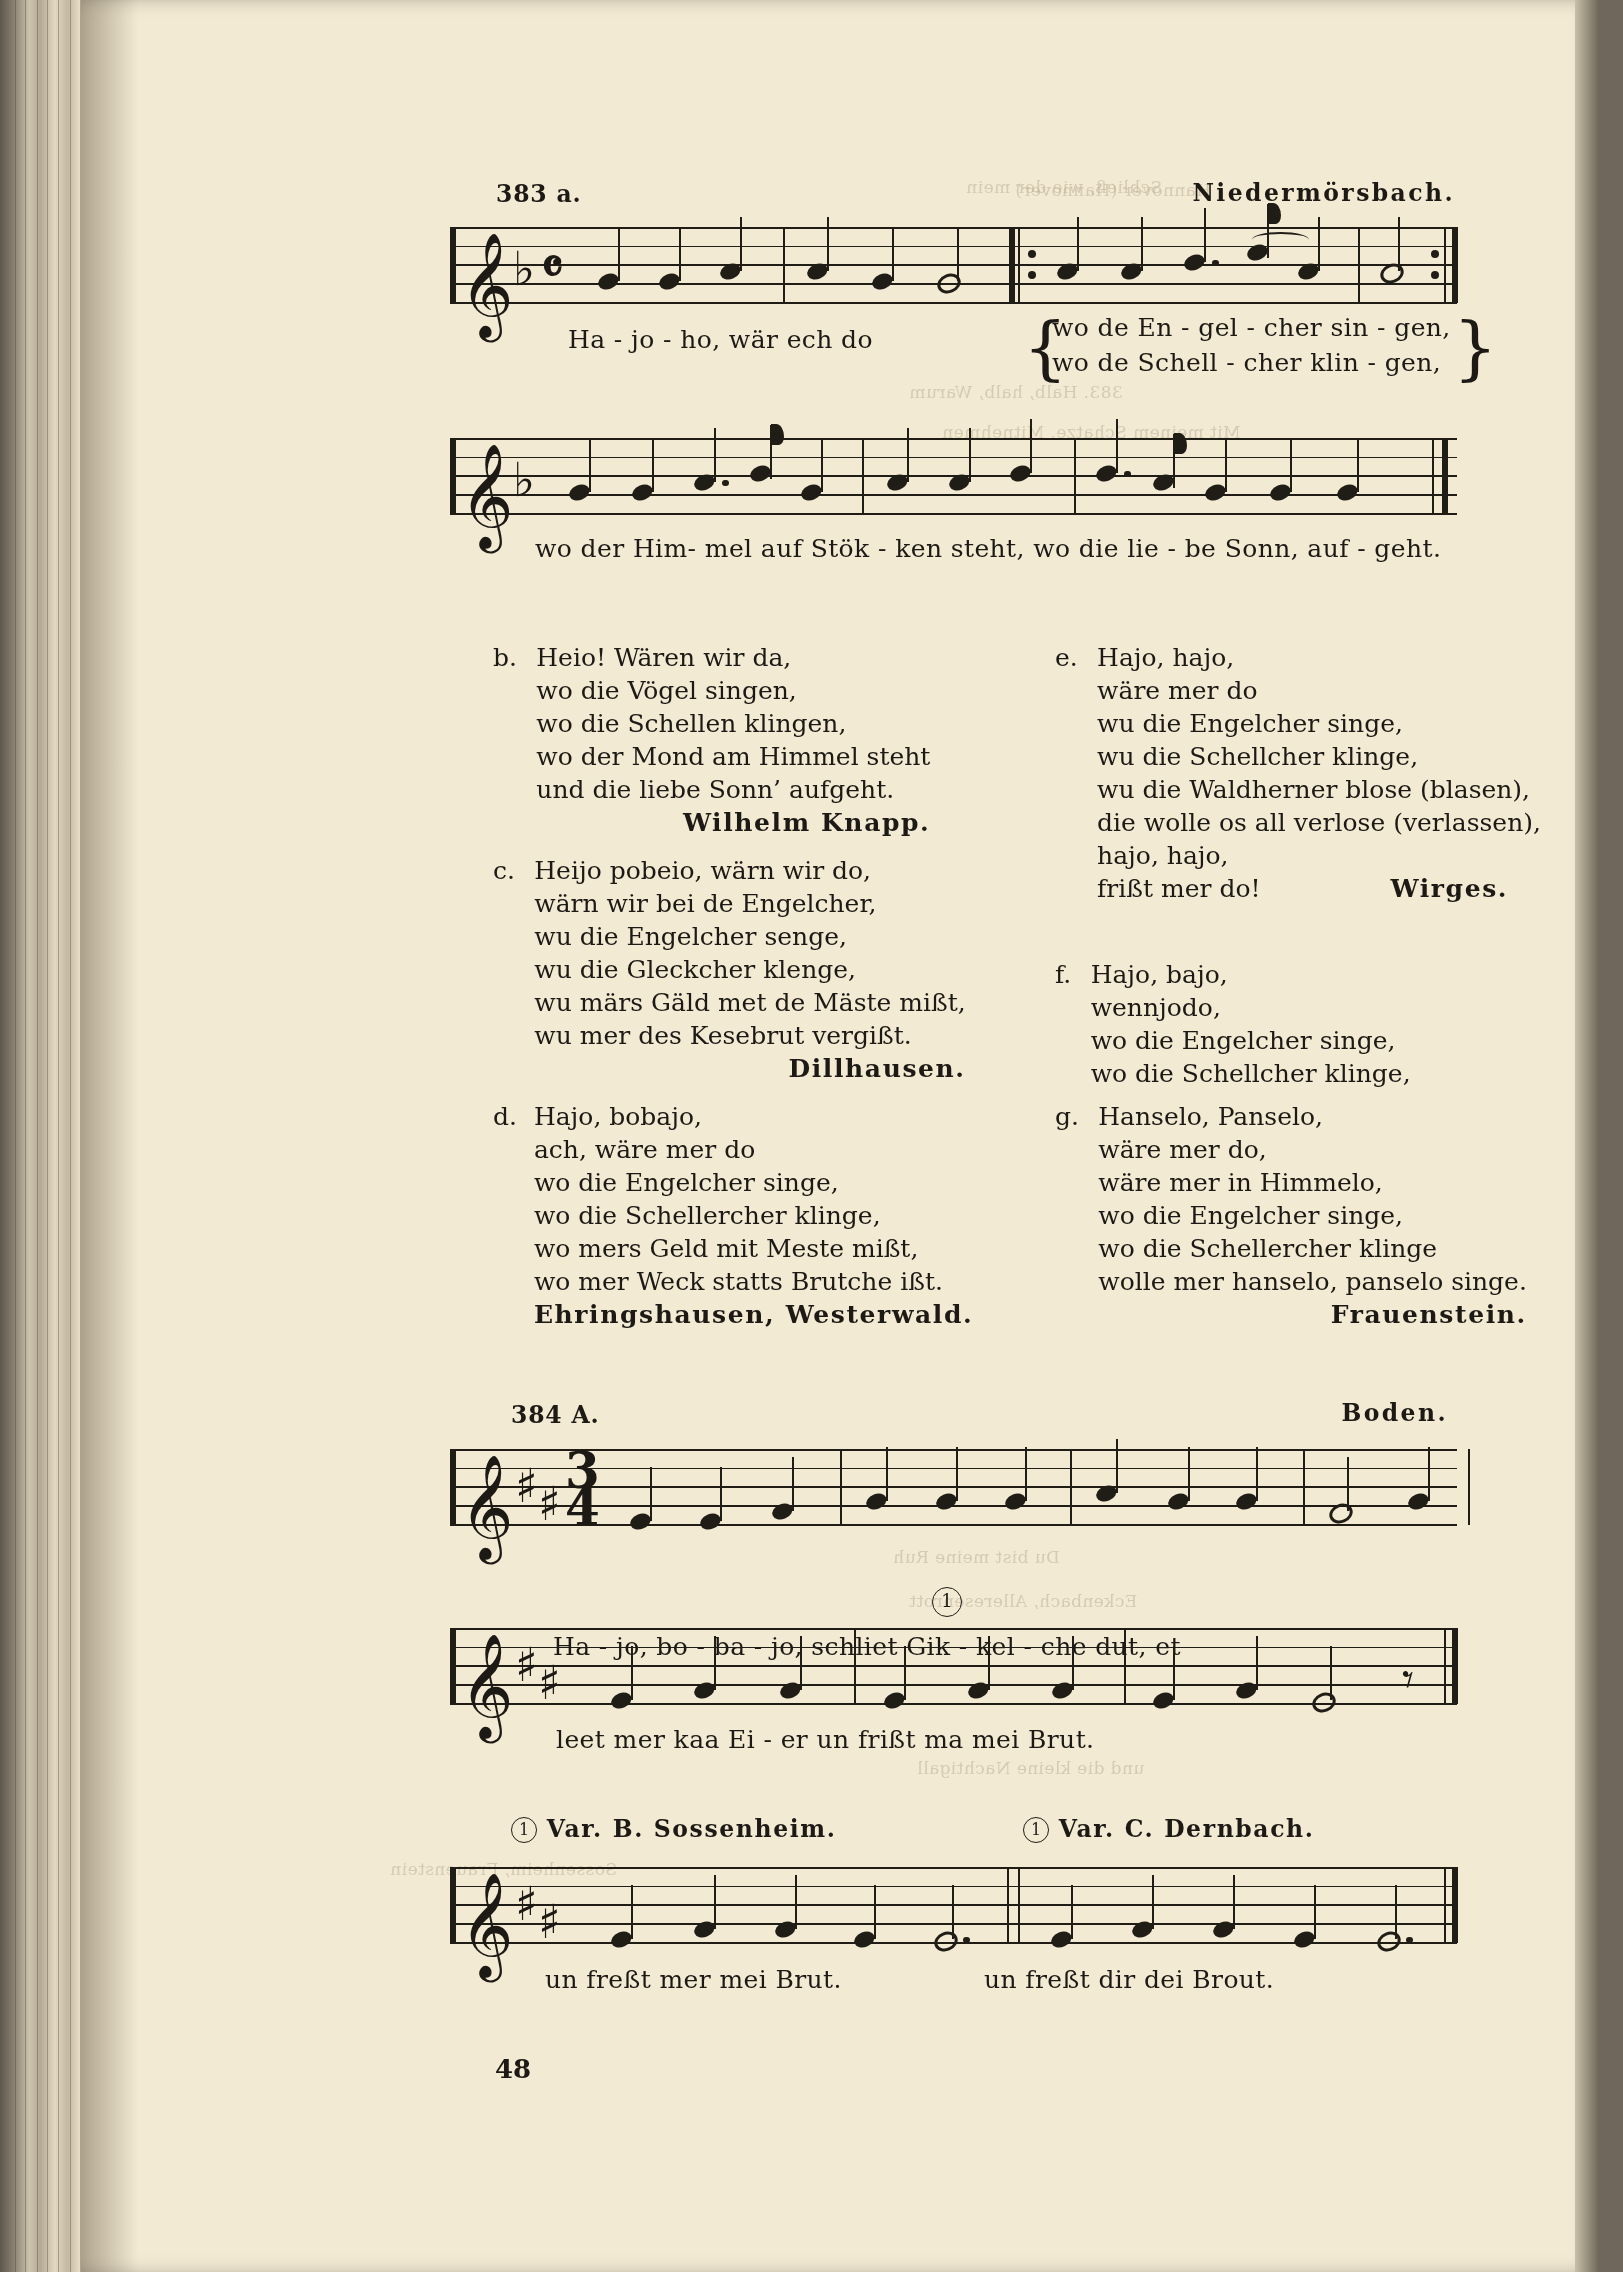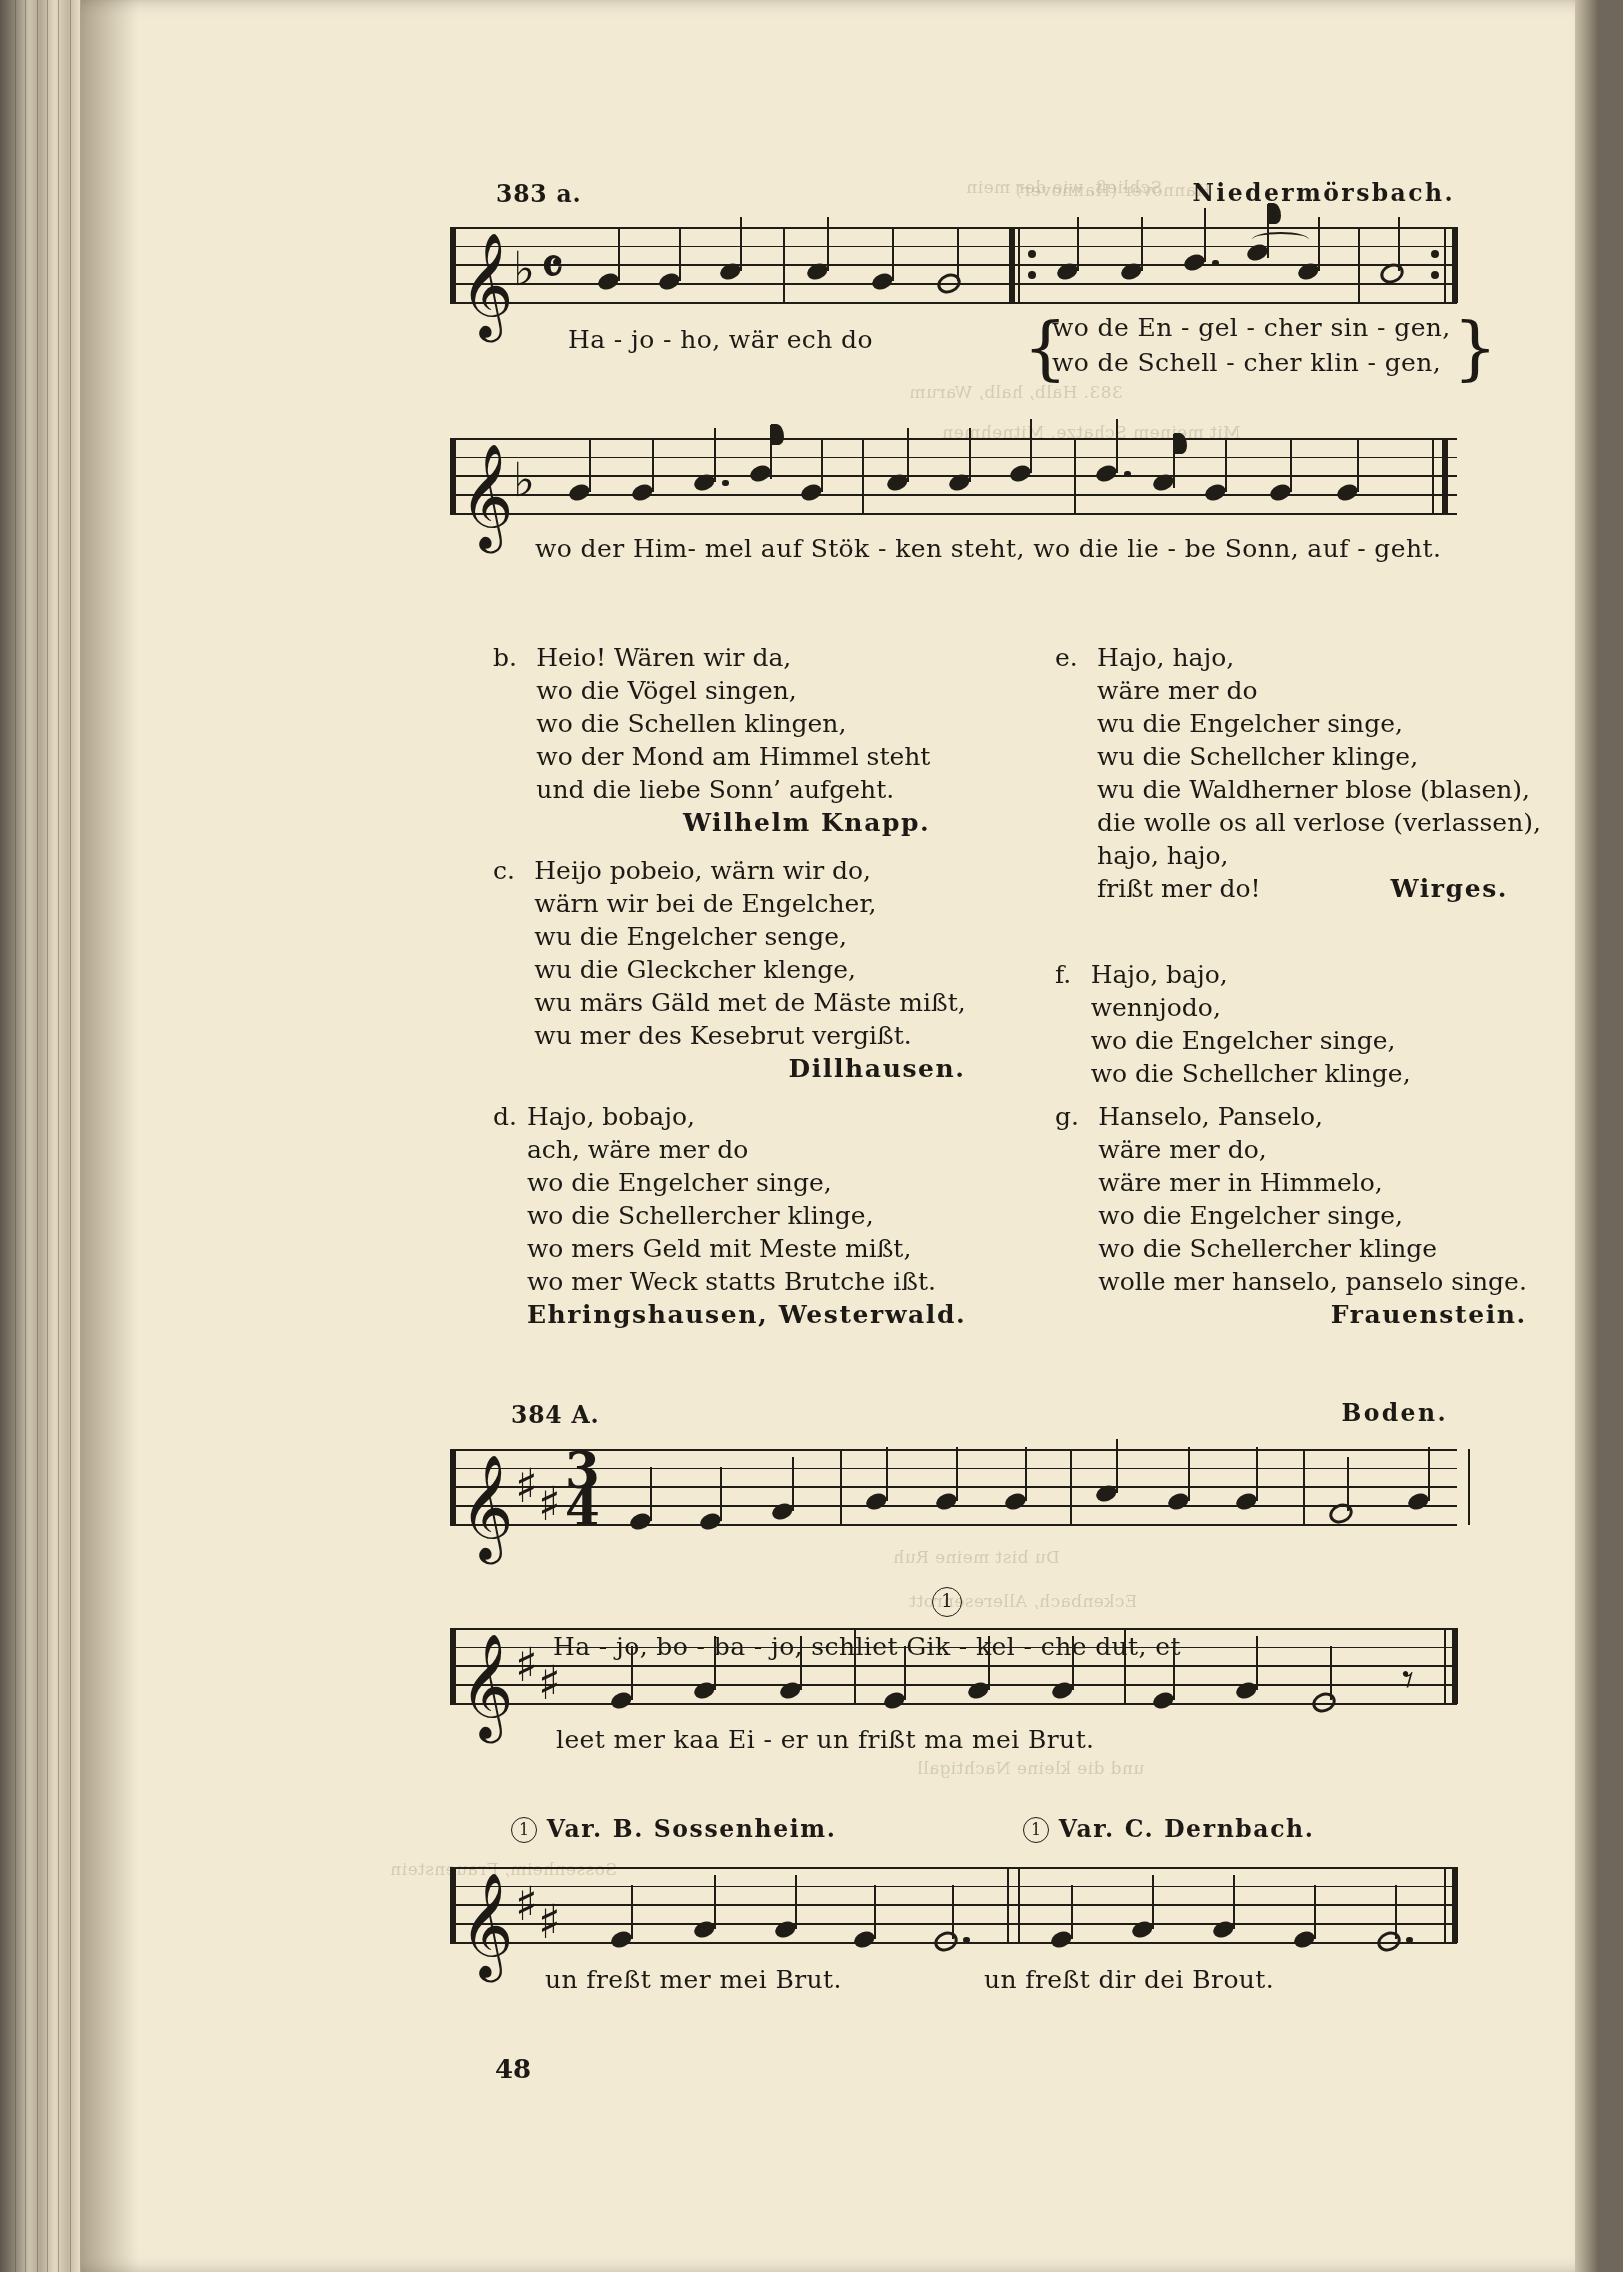--- a/index.html
+++ b/index.html
@@ -305,21 +305,21 @@
           <span style="display:block">wu die Engelcher senge,</span>
           <span style="display:block">wu die Gleckcher klenge,</span>
           <span style="display:block">wu märs Gäld met de Mäste mißt,</span>
           <span style="display:block">wu mer des Kesebrut vergißt.</span>
           <span class="src src-line">Dillhausen.</span>
         </span>
       </div>
 
       <div class="verse" style="left:120px;top:1100px;">
         <span class="lbl">d.</span>
-        <span style="display:inline-block;vertical-align:top;margin-left:2px;">
+        <span style="display:inline-block;vertical-align:top;margin-left:9px;">
           <span style="display:block">Hajo, bobajo,</span>
           <span style="display:block">ach, wäre mer do</span>
           <span style="display:block">wo die Engelcher singe,</span>
           <span style="display:block">wo die Schellercher klinge,</span>
           <span style="display:block">wo mers Geld mit Meste mißt,</span>
           <span style="display:block">wo mer Weck statts Brutche ißt.</span>
           <span class="src src-line">Ehringshausen, Westerwald.</span>
         </span>
       </div>
 

